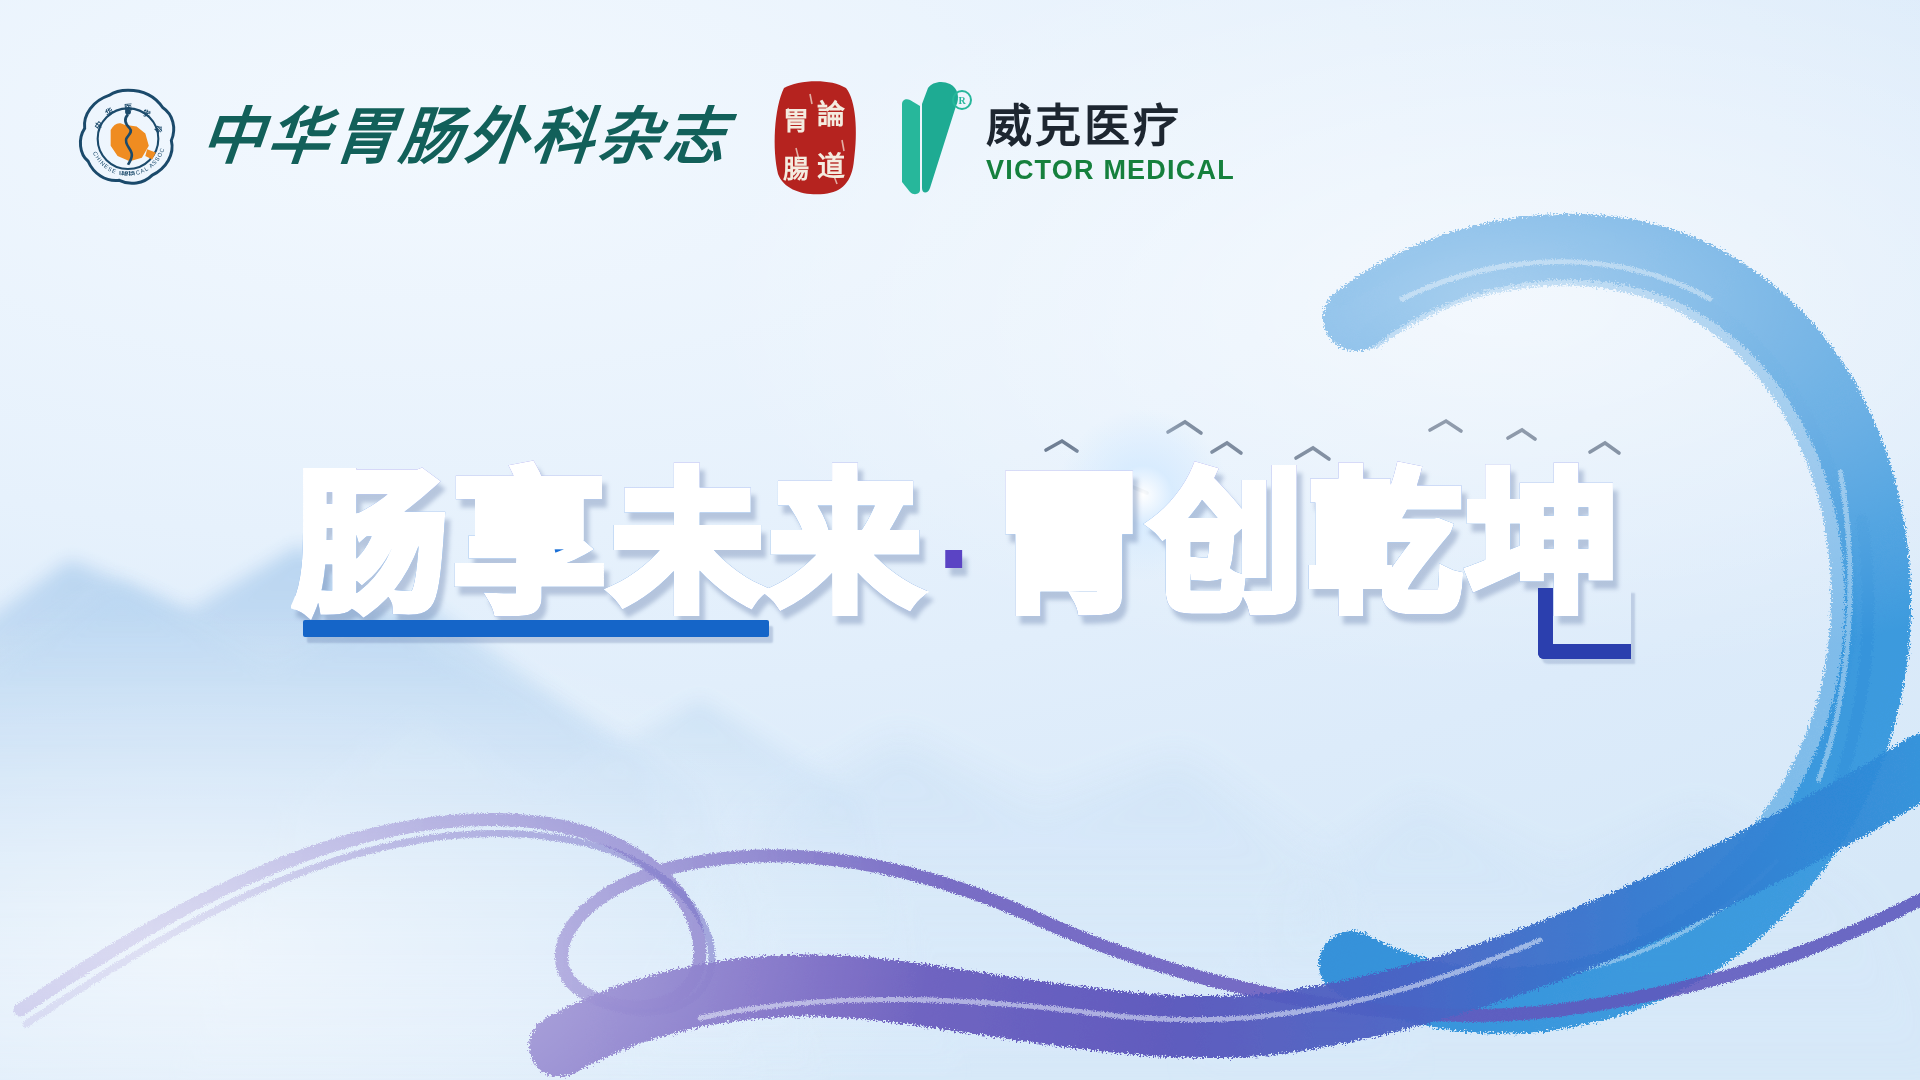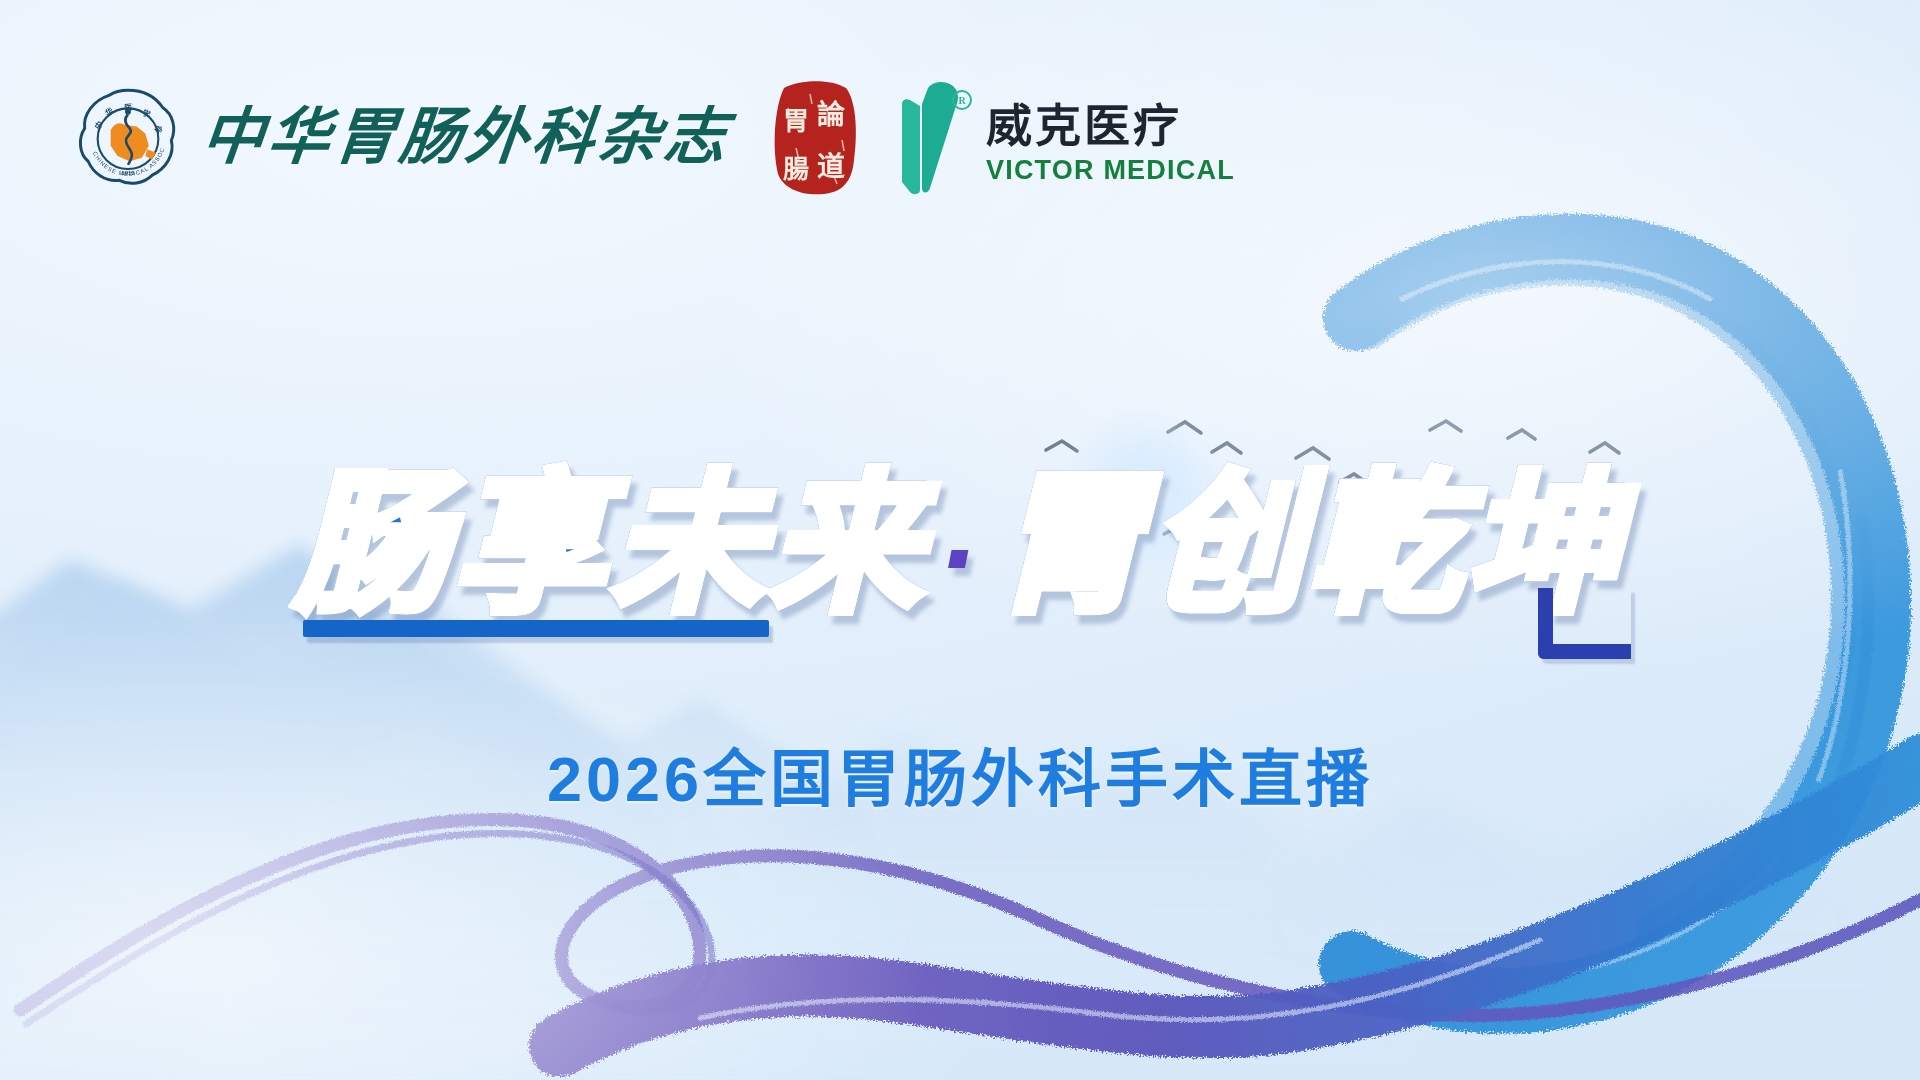--- a/index.html
+++ b/index.html
@@ -59,21 +59,21 @@
   .victor-en{
     font-size:27px;font-weight:700;color:#15803d;letter-spacing:1.2px;line-height:1.2;
     margin-top:4px;white-space:nowrap;
   }
 
   
   .title-wrap{
     position:absolute;left:0;right:0;top:468px;
     display:flex;justify-content:center;align-items:flex-start;
   }
-  .title-inner{position:relative;font-style:italic;}
+  .title-inner{position:relative;}
   .main-title{
     position:relative;
     font-size:152px;line-height:1;font-weight:900;
     letter-spacing:6px;
     white-space:nowrap;
     font-family:"Liberation Sans","DejaVu Sans",sans-serif;
     -webkit-text-stroke:9px #ffffff;
     paint-order:stroke fill;
     color:#1b6fd4;
     filter:drop-shadow(5px 8px 2px rgba(70,95,150,.30));
@@ -288,15 +288,14 @@
   <div class="glow"></div>
 
   <div class="title-wrap">
     <div class="title-inner">
       <div class="main-title"><span class="tg">肠享未来</span><span class="dot-sep">·</span><span class="tg">胃创乾坤</span></div>
       <div class="title-underline"></div>
       <div class="title-hook"></div>
     </div>
   </div>
 
-  <div class="subtitle">2026全国胃肠外科手术直播</div>
 
 </div>
 
 </body></html>

